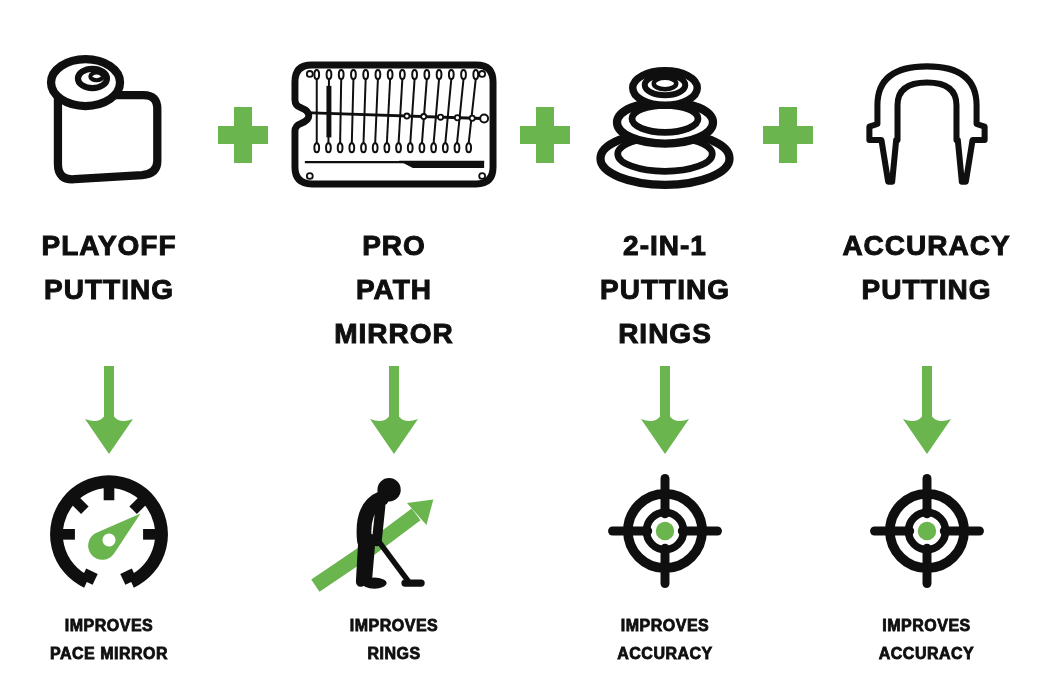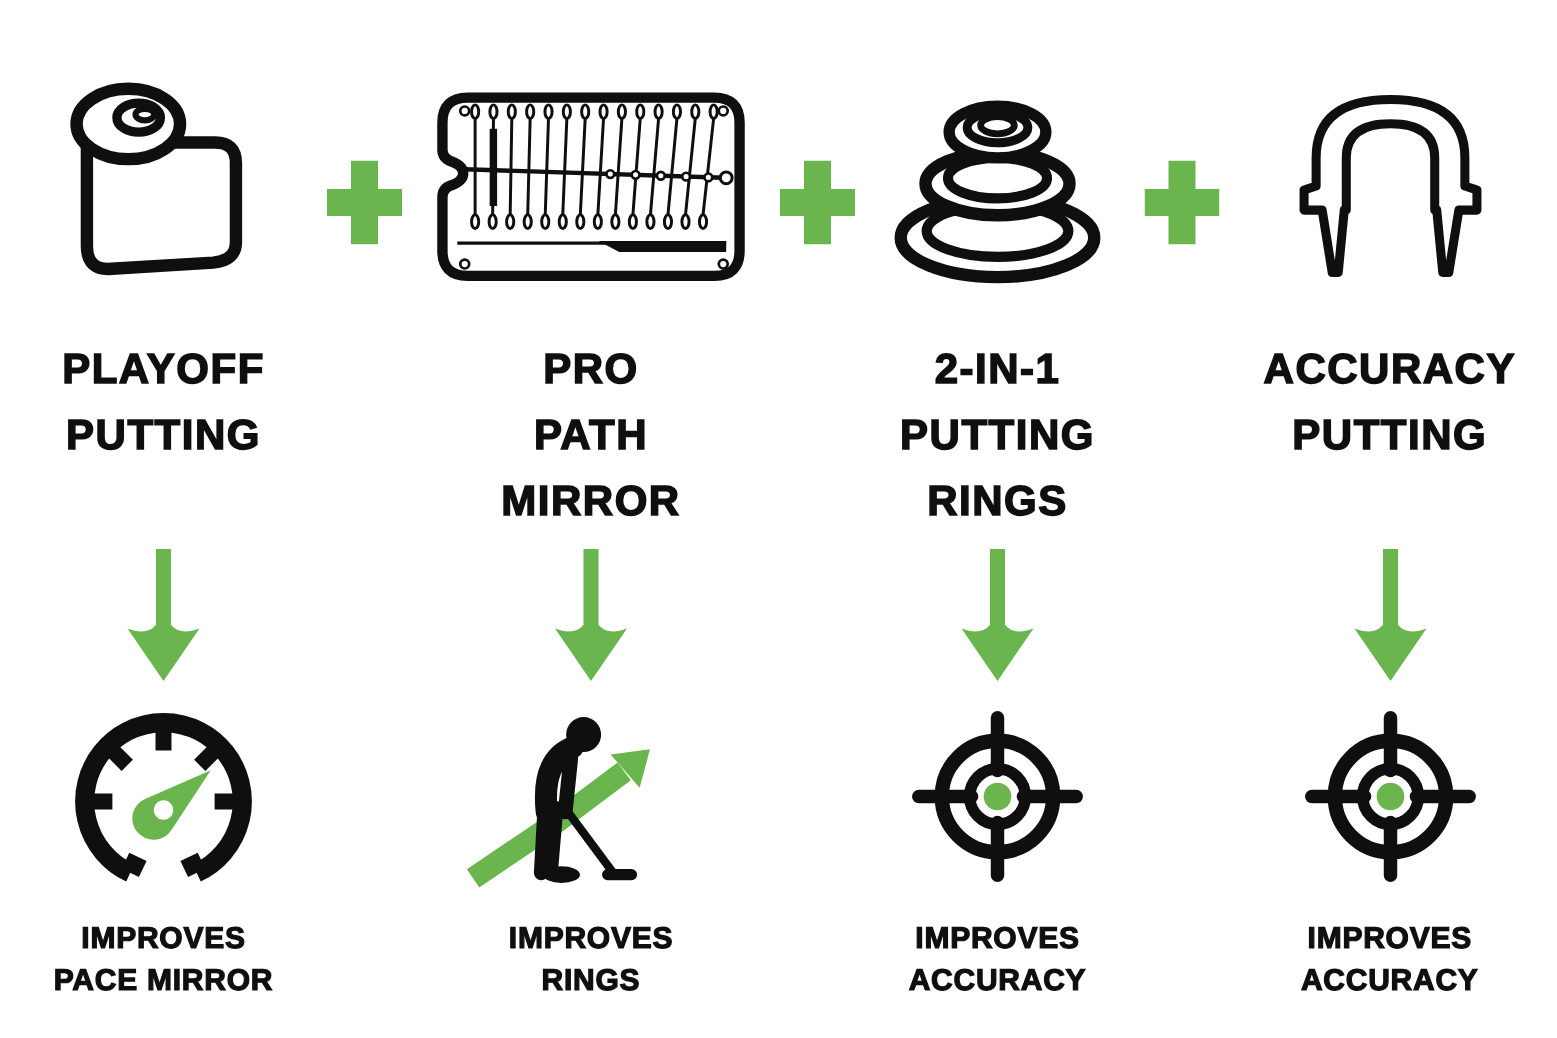--- a/index.html
+++ b/index.html
@@ -28,21 +28,21 @@
     height:132px;margin-top:4px;
     font-size:28px;line-height:44px;font-weight:800;
     letter-spacing:1px;text-align:center;color:var(--black);
     -webkit-text-stroke:1px var(--black);
     white-space:nowrap;
   }
   .parrow{height:96px;margin-top:6px;display:flex;align-items:center;justify-content:center;}
   .bicon{height:146px;display:flex;align-items:center;justify-content:center;width:100%;}
   .caption{
     margin-top:8px;
-    font-size:20px;line-height:28px;font-weight:800;
+    font-size:16px;line-height:28px;font-weight:800;
     letter-spacing:0.5px;text-align:center;color:var(--black);
     -webkit-text-stroke:0.8px var(--black);
     white-space:nowrap;
   }
   
   .ks{stroke:var(--black);}
   .kf{fill:var(--black);}
   .gf{fill:var(--green);}
   .gs{stroke:var(--green);}
   svg{display:block;}

